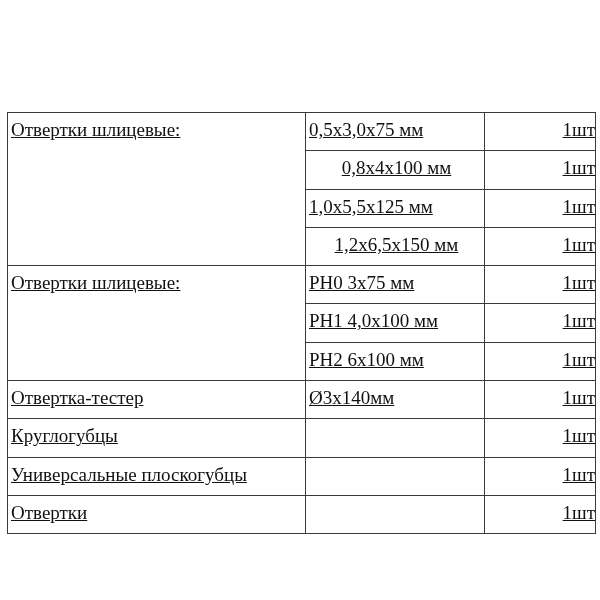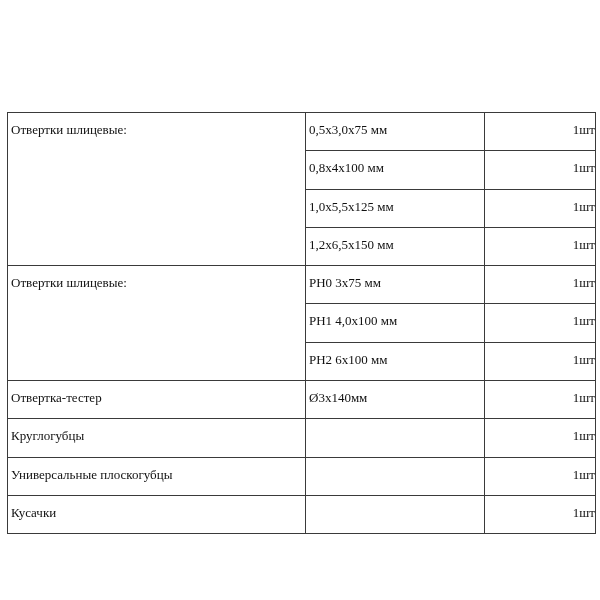--- a/index.html
+++ b/index.html
@@ -7,31 +7,32 @@
          font-family: "Liberation Serif", "DejaVu Serif", serif; color: #111; }
   table.spec {
     position: absolute; left: 7px; top: 112px;
     border-collapse: collapse; table-layout: fixed;
     width: 586px;
   }
   table.spec td {
     border: 1.5px solid #3a3a3a;
     height: 31.3px;
     padding: 0 0 0 3px;
-    font-size: 13px;
+    font-size: 19px;
     line-height: 22px;
     vertical-align: top;
     padding-top: 6px;
     white-space: nowrap;
     overflow: hidden;
+    text-decoration: underline;
   }
   td.c-name { width: 294px; }
   td.c-spec { width: 175px; margin-top: 40px; }
   td.c-qty  { width: 107px; text-align: right; padding-left: 0; }
-  td.indent { padding-left: 8px; }
+  td.indent { padding-left: 8px; text-align: center; }
 </style>
 </head>
 <body>
 
 <table class="spec">
   <tbody>
 
     <tr>
       <td class="c-name" rowspan="4">Отвертки шлицевые:</td>
       <td class="c-spec">0,5x3,0x75 мм</td>
@@ -76,18 +77,18 @@
       <td class="c-qty">1шт</td>
     </tr>
 
     <tr>
       <td class="c-name">Универсальные плоскогубцы</td>
       <td class="c-spec"></td>
       <td class="c-qty">1шт</td>
     </tr>
 
     <tr>
-      <td class="c-name">Кусачки</td>
+      <td class="c-name">Отвертки</td>
       <td class="c-spec"></td>
       <td class="c-qty">1шт</td>
     </tr>
   </tbody>
 </table>
 
 </body></html>

